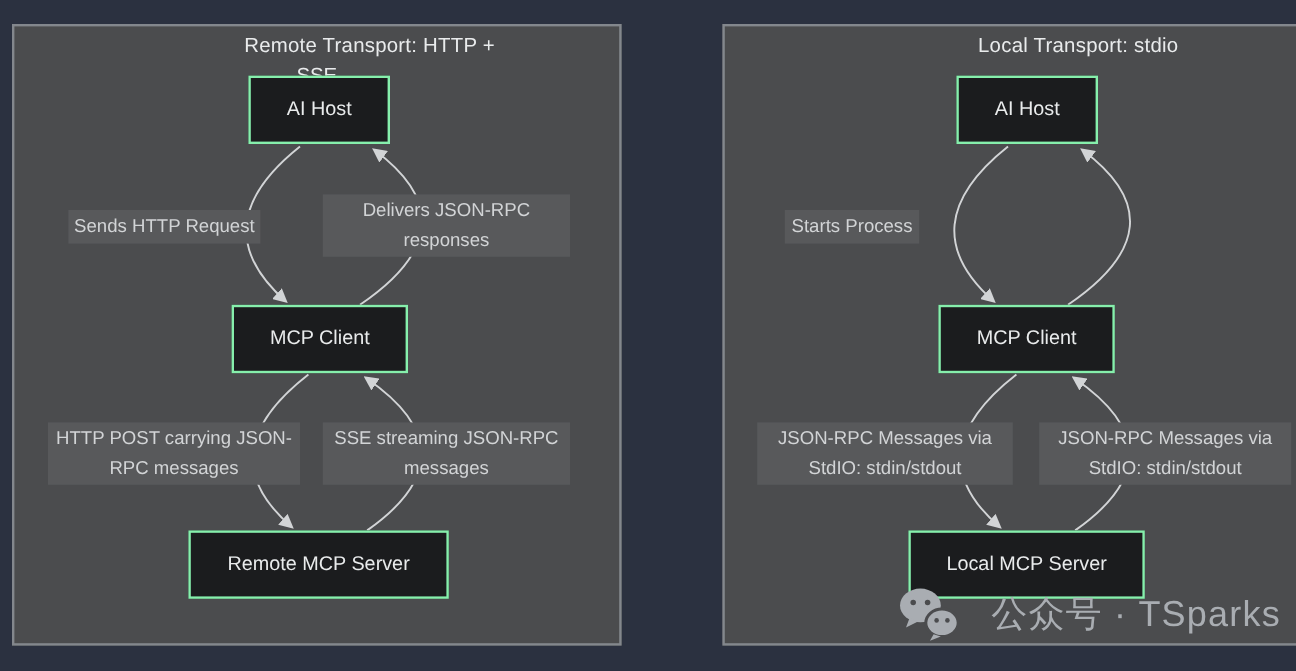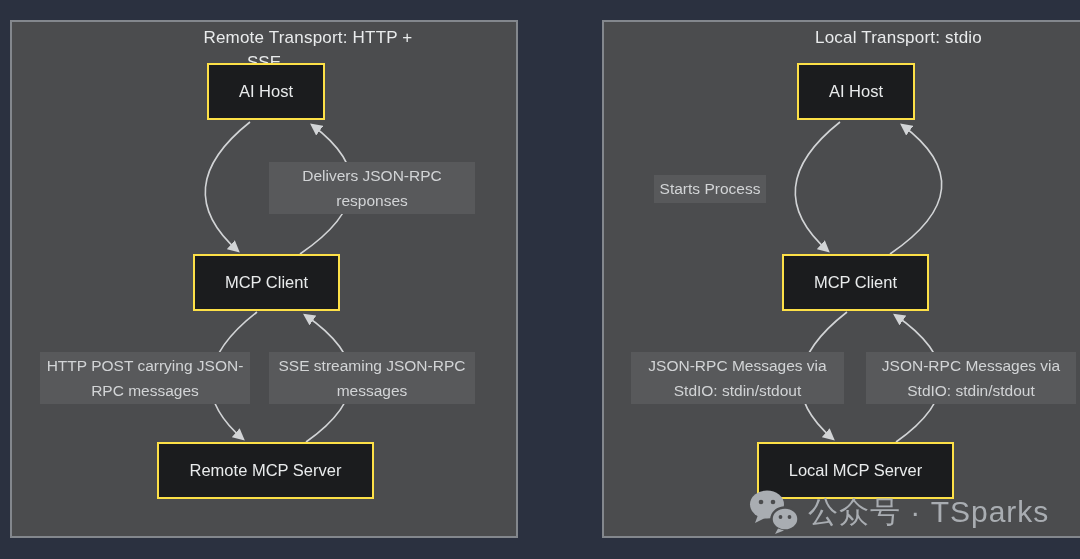--- a/index.html
+++ b/index.html
@@ -22,27 +22,27 @@
     position:absolute;left:0;top:31px;width:100%;text-align:center;
     color:#e9ebec;font-size:17px;z-index:0;
   }
   .edges{position:absolute;left:0;top:0;width:100%;height:100%;z-index:1;}
   .edge-label{
     position:absolute;z-index:2;background:#58595b;color:#d2d4d6;
     font-size:15.5px;line-height:1.64;display:flex;align-items:center;
     justify-content:center;text-align:center;box-sizing:border-box;padding:1px 4px;
   }
   .node{
-    position:absolute;z-index:3;background:#1b1c1e;border:2px solid #fde047;
+    position:absolute;z-index:3;background:#1b1c1e;border:2px solid #86efac;
     box-sizing:border-box;color:#e9ebec;font-size:16.5px;
     display:flex;align-items:center;justify-content:center;text-align:center;
   }
   .watermark{
     position:absolute;left:748px;top:489px;z-index:4;
-    display:flex;align-items:center;gap:8px;color:#a9adb2;
+    display:flex;align-items:center;gap:26px;color:#a9adb2;
   }
   .watermark-text{
     font-size:30px;letter-spacing:1px;white-space:nowrap;
     font-family:"Liberation Sans","DejaVu Sans",sans-serif;
   }
 </style>
 </head>
 <body>
 
 <div class="stage">
@@ -56,20 +56,21 @@
         <marker id="arrow0" viewBox="0 0 10 10" refX="8" refY="5" markerWidth="7.5" markerHeight="7.5" orient="auto-start-reverse">
           <path d="M0,0 L10,5 L0,10 z" fill="#d2d4d6"></path>
         </marker>
       </defs>
       <path d="M 238 100 Q 155 166 226 229" fill="none" stroke="#d2d4d6" stroke-width="1.6" marker-end="url(#arrow0)"></path>
       <path d="M 288 232 Q 385 166 300 103" fill="none" stroke="#d2d4d6" stroke-width="1.6" marker-end="url(#arrow0)"></path>
       <path d="M 245 290 Q 160 356 231 417" fill="none" stroke="#d2d4d6" stroke-width="1.6" marker-end="url(#arrow0)"></path>
       <path d="M 294 420 Q 385 356 293 293" fill="none" stroke="#d2d4d6" stroke-width="1.6" marker-end="url(#arrow0)"></path>
     </svg>
 
+    <div class="edge-label" style="left:45px;top:153px;width:160px;height:28px;">Sends HTTP Request</div>
     <div class="edge-label" style="left:257px;top:140px;width:206px;height:52px;">Delivers JSON-RPC responses</div>
     <div class="edge-label" style="left:28px;top:330px;width:210px;height:52px;">HTTP POST carrying JSON-RPC messages</div>
     <div class="edge-label" style="left:257px;top:330px;width:206px;height:52px;">SSE streaming JSON-RPC messages</div>
 
     <div class="node" style="left:195px;top:41px;width:118px;height:57px;">AI Host</div>
     <div class="node" style="left:181px;top:232px;width:147px;height:57px;">MCP Client</div>
     <div class="node" style="left:145px;top:420px;width:217px;height:57px;">Remote MCP Server</div>
   </section>
 
   <section class="panel panel-local">

